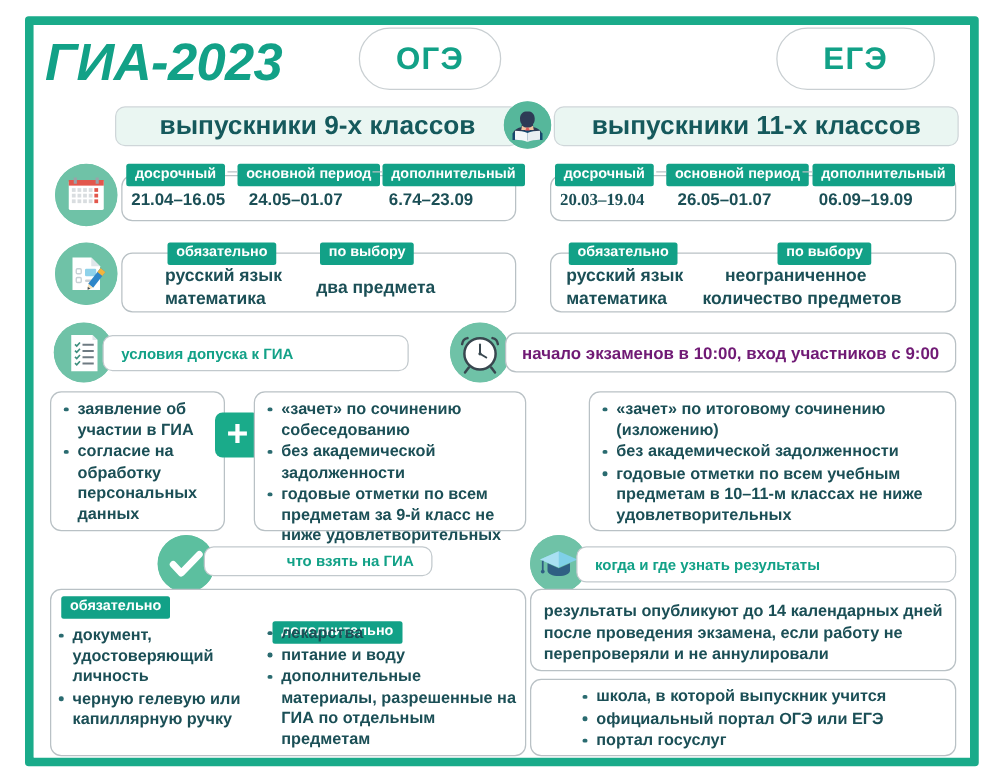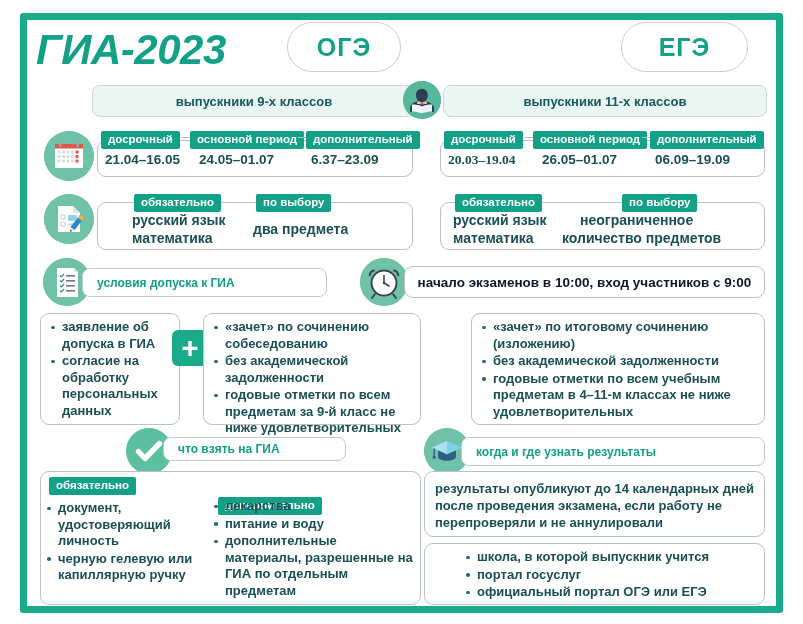--- a/index.html
+++ b/index.html
@@ -75,21 +75,21 @@
   .headbar {
     position: absolute;
     background: #eaf6f2;
     border: 1.2px solid #cfd6d9;
     border-radius: 8px;
     display: flex;
     align-items: center;
     justify-content: center;
     color: #15595c;
     font-weight: bold;
-    font-size: 13px;
+    font-size: 21px;
   }
   .card {
     position: absolute;
     border: 1.3px solid #b9c1c5;
     border-radius: 9px;
     background: #ffffff;
     box-sizing: border-box;
   }
   .tag {
     position: absolute;
@@ -141,21 +141,21 @@
     box-sizing: border-box;
   }
   .note-pill {
     position: absolute;
     border: 1.3px solid #b9c1c5;
     border-radius: 9px;
     background: #ffffff;
     display: flex;
     align-items: center;
     justify-content: center;
-    color: #0f172a;
+    color: #701a75;
     font-weight: bold;
     font-size: 13.5px;
     box-sizing: border-box;
   }
   ul.bul {
     position: absolute;
     margin: 0;
     padding: 0;
     list-style: none;
     color: #1b4f56;
@@ -265,21 +265,21 @@
     </div>
 
     <div class="card" style="left:97px; top:140px; width:316px; height:37px;"></div>
     <div class="tag" style="left:101px; top:131px;">досрочный</div>
     <div class="tag" style="left:190px; top:131px;">основной период</div>
     <div class="tag" style="left:306px; top:131px;">дополнительный</div>
     <div class="dash" style="left:182px; top:137px; width:8px;"></div>
     <div class="dash" style="left:298px; top:137px; width:8px;"></div>
     <div class="val" style="left:105px; top:152px;">21.04–16.05</div>
     <div class="val" style="left:199px; top:152px;">24.05–01.07</div>
-    <div class="val" style="left:311px; top:152px;">6.37–23.09</div>
+    <div class="val" style="left:311px; top:152px;">6.74–23.09</div>
 
     <div class="card" style="left:440px; top:140px; width:325px; height:37px;"></div>
     <div class="tag" style="left:444px; top:131px;">досрочный</div>
     <div class="tag" style="left:533px; top:131px;">основной период</div>
     <div class="tag" style="left:650px; top:131px;">дополнительный</div>
     <div class="dash" style="left:525px; top:137px; width:8px;"></div>
     <div class="dash" style="left:642px; top:137px; width:8px;"></div>
     <div class="val" style="left:448px; top:152px;font-family:Liberation Serif, serif;">20.03–19.04</div>
     <div class="val" style="left:542px; top:152px;">26.05–01.07</div>
     <div class="val" style="left:655px; top:152px;">06.09–19.09</div>
@@ -356,49 +356,49 @@
         </g>
         <circle cx="24" cy="25" r="1.3" fill="#38474f"></circle>
       </svg>
     </div>
     <div class="note-pill" style="left:404px; top:266px; width:361px; height:32px;">
       <span>начало экзаменов в 10:00, вход участников с 9:00</span>
     </div>
 
     <div class="card" style="left:40px; top:313px; width:140px; height:112px;"></div>
     <ul class="bul" style="left:49px; top:319px; width:126px;">
-      <li>заявление об допуска в ГИА</li>
+      <li>заявление об участии в ГИА</li>
       <li>согласие на обработку персональных данных</li>
     </ul>
 
     <div class="plus" style="left:172px; top:330px;">
       <span>+</span>
     </div>
 
     <div class="card" style="left:203px; top:313px; width:218px; height:112px;"></div>
     <ul class="bul" style="left:212px; top:319px; width:204px;">
       <li>«зачет» по сочинению собеседованию</li>
       <li>без академической задолженности</li>
       <li>годовые отметки по всем предметам за 9-й класс не ниже удовлетворительных</li>
     </ul>
 
     <div class="card" style="left:471px; top:313px; width:294px; height:112px;"></div>
     <ul class="bul" style="left:480px; top:319px; width:280px;">
       <li>«зачет» по итоговому сочинению (изложению)</li>
       <li>без академической задолженности</li>
-      <li>годовые отметки по всем учебным предметам в 4–11-м классах не ниже удовлетворительных</li>
+      <li>годовые отметки по всем учебным предметам в 10–11-м классах не ниже удовлетворительных</li>
     </ul>
 
     <div class="icon-circle" style="left:126px; top:428px; width:46px; height:46px;">
       <svg width="46" height="46" viewBox="0 0 46 46" aria-hidden="true">
         <circle cx="23" cy="23" r="23" fill="#5cbf9f"></circle>
         <path d="M12.5 23.5l6.5 7 14.5-15" stroke="#ffffff" stroke-width="5.4" fill="none" stroke-linecap="round" stroke-linejoin="round"></path>
       </svg>
     </div>
-    <div class="label-pill" style="left:163px; top:437px; width:183px; height:24px;">
+    <div class="label-pill" style="left:163px; top:437px; width:183px; height:24px;justify-content:flex-end;">
       <span>что взять на ГИА</span>
     </div>
 
     <div class="icon-circle" style="left:424px; top:428px; width:46px; height:46px;">
       <svg width="46" height="46" viewBox="0 0 46 46" aria-hidden="true">
         <circle cx="23" cy="23" r="23" fill="#6fc2a7"></circle>
         <path d="M23 13L8 19.5 23 26l15-6.5z" fill="#7fd0e8"></path>
         <path d="M23 13L8 19.5 23 26z" fill="#a9e0f2"></path>
         <path d="M14 22.5v6c0 2.4 4 4.3 9 4.3s9-1.9 9-4.3v-6l-9 4z" fill="#2f5f83"></path>
         <path d="M10.2 20.6v7.8" stroke="#2f5f83" stroke-width="1.4" fill="none"></path>
@@ -421,18 +421,18 @@
       <li>питание и воду</li>
       <li>дополнительные материалы, разрешенные на ГИА по отдельным предметам</li>
     </ul>
 
     <div class="card" style="left:424px; top:471px; width:341px; height:66px;"></div>
     <div style="position:absolute; left:435px; top:480px; width:322px; color:#1b4f56; font-weight:bold; font-size:13px; line-height:17px;">результаты опубликуют до 14 календарных дней после проведения экзамена, если работу не перепроверяли и не аннулировали</div>
 
     <div class="card" style="left:424px; top:543px; width:341px; height:62px;"></div>
     <ul class="bul" style="left:464px; top:549px; width:292px;">
       <li>школа, в которой выпускник учится</li>
+      <li>официальный портал ОГЭ или ЕГЭ</li>
       <li>портал госуслуг</li>
-      <li>официальный портал ОГЭ или ЕГЭ</li>
     </ul>
 
   </div>
 </div>
 
 </body></html>

